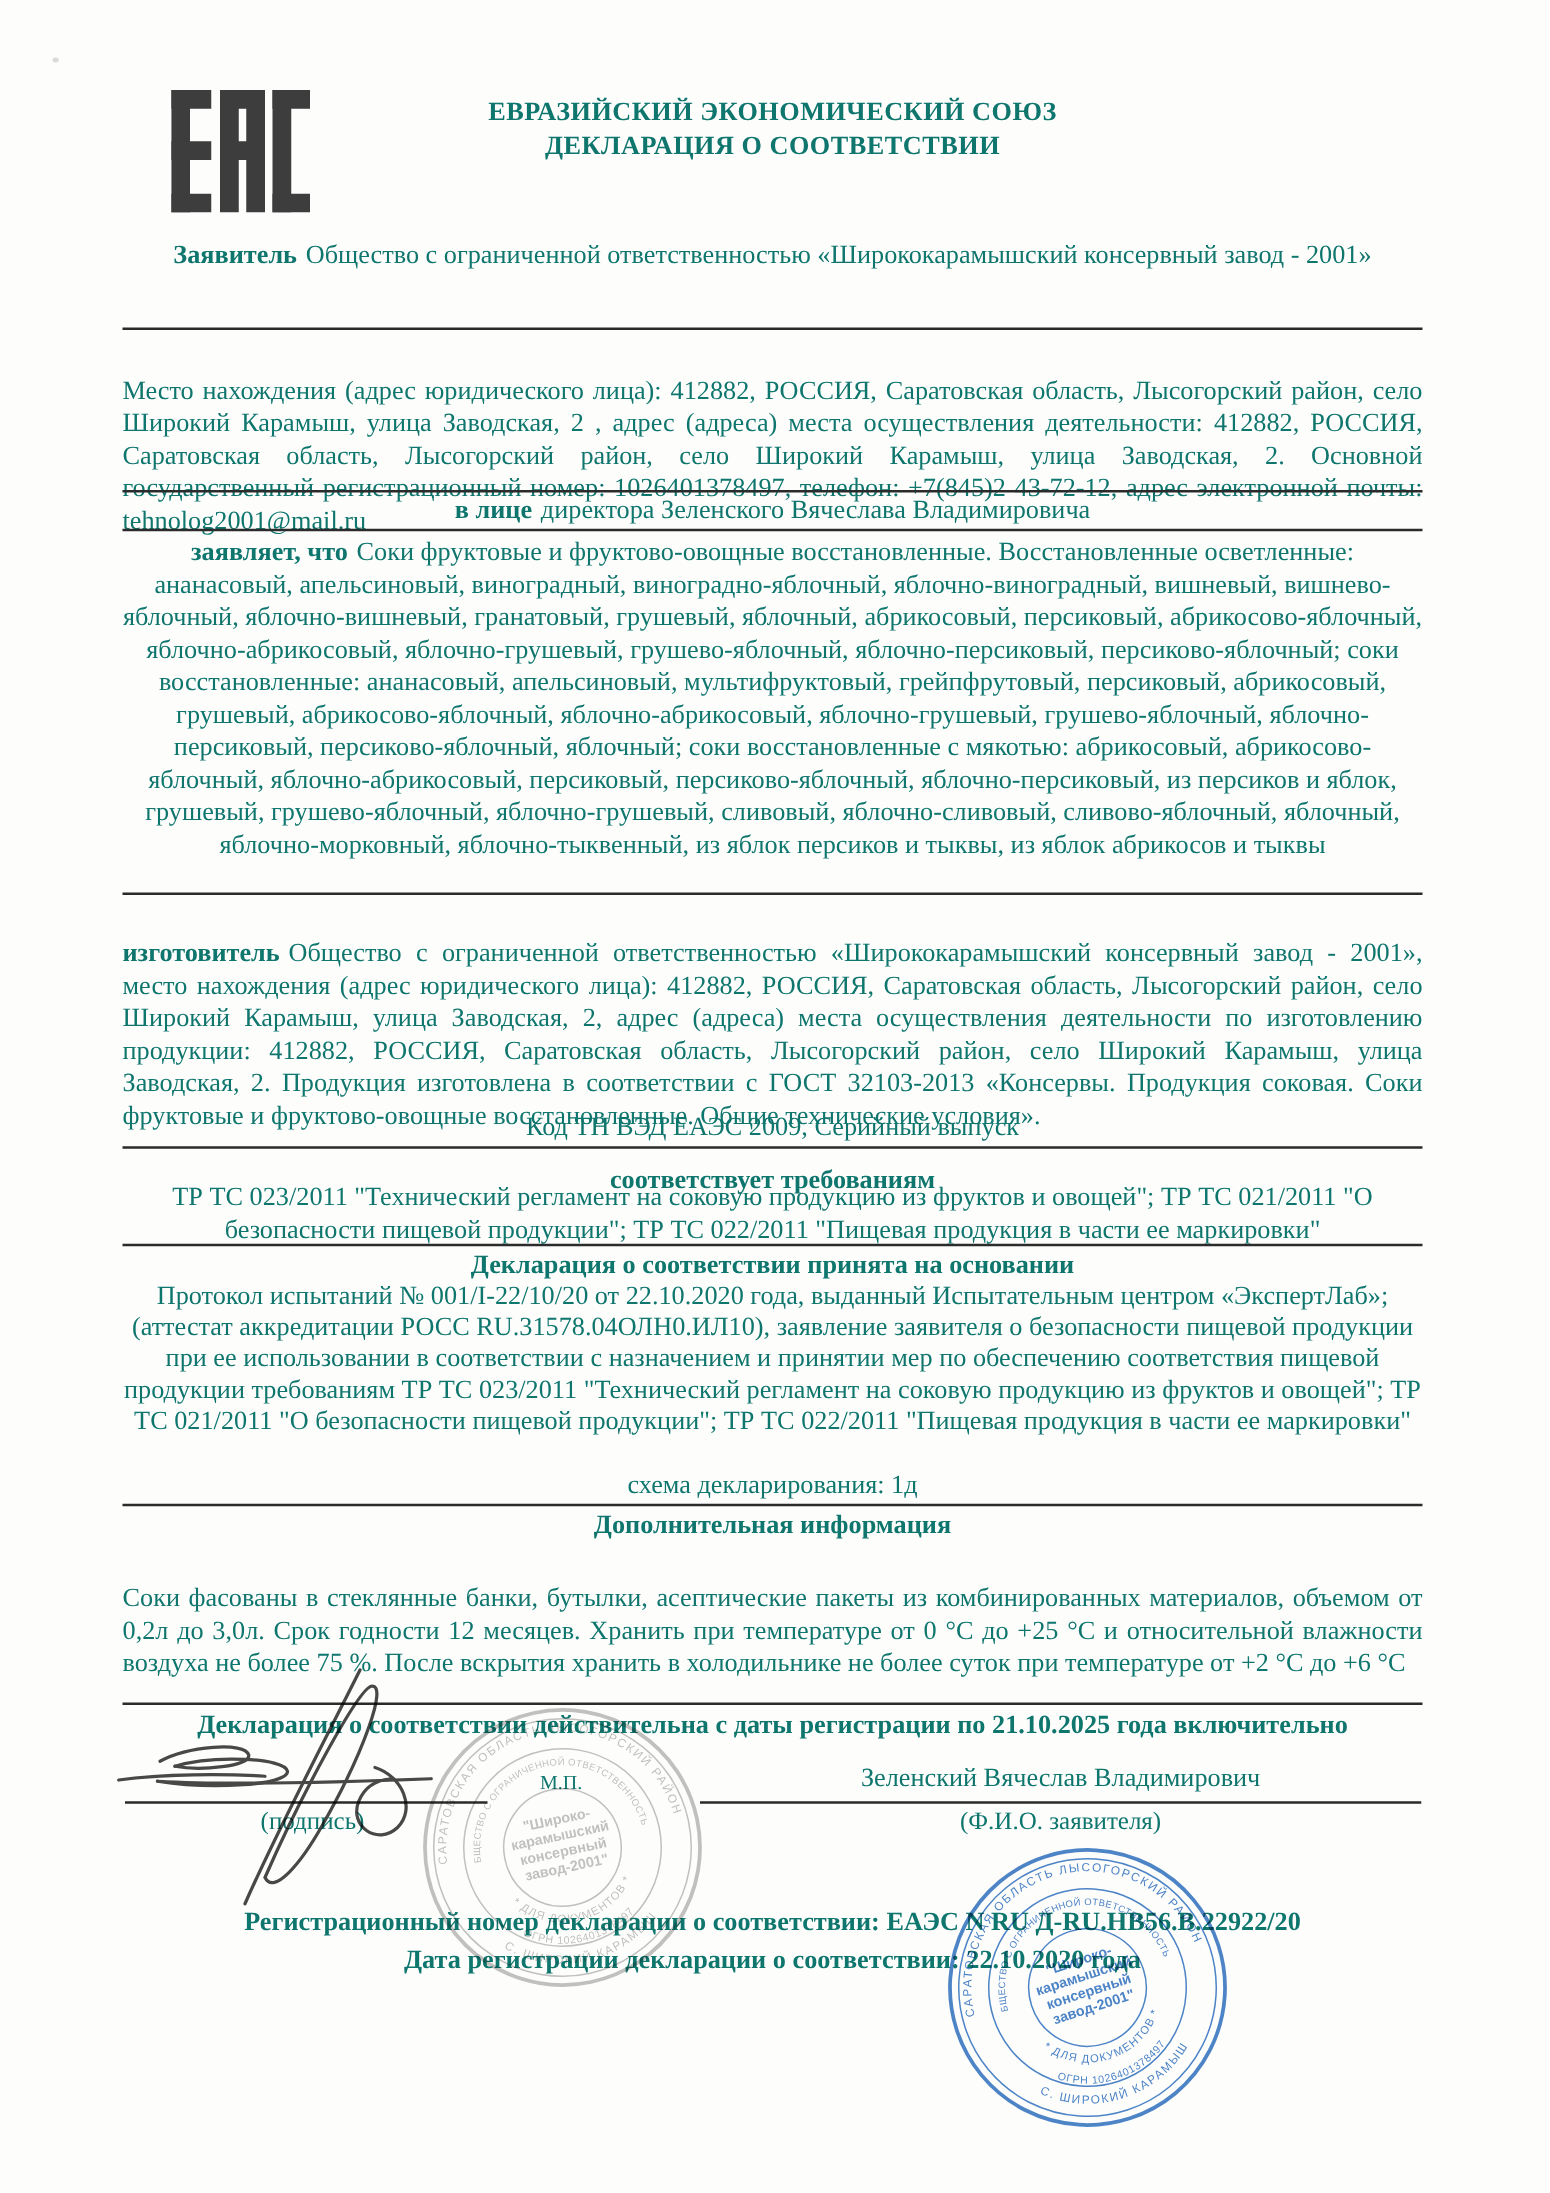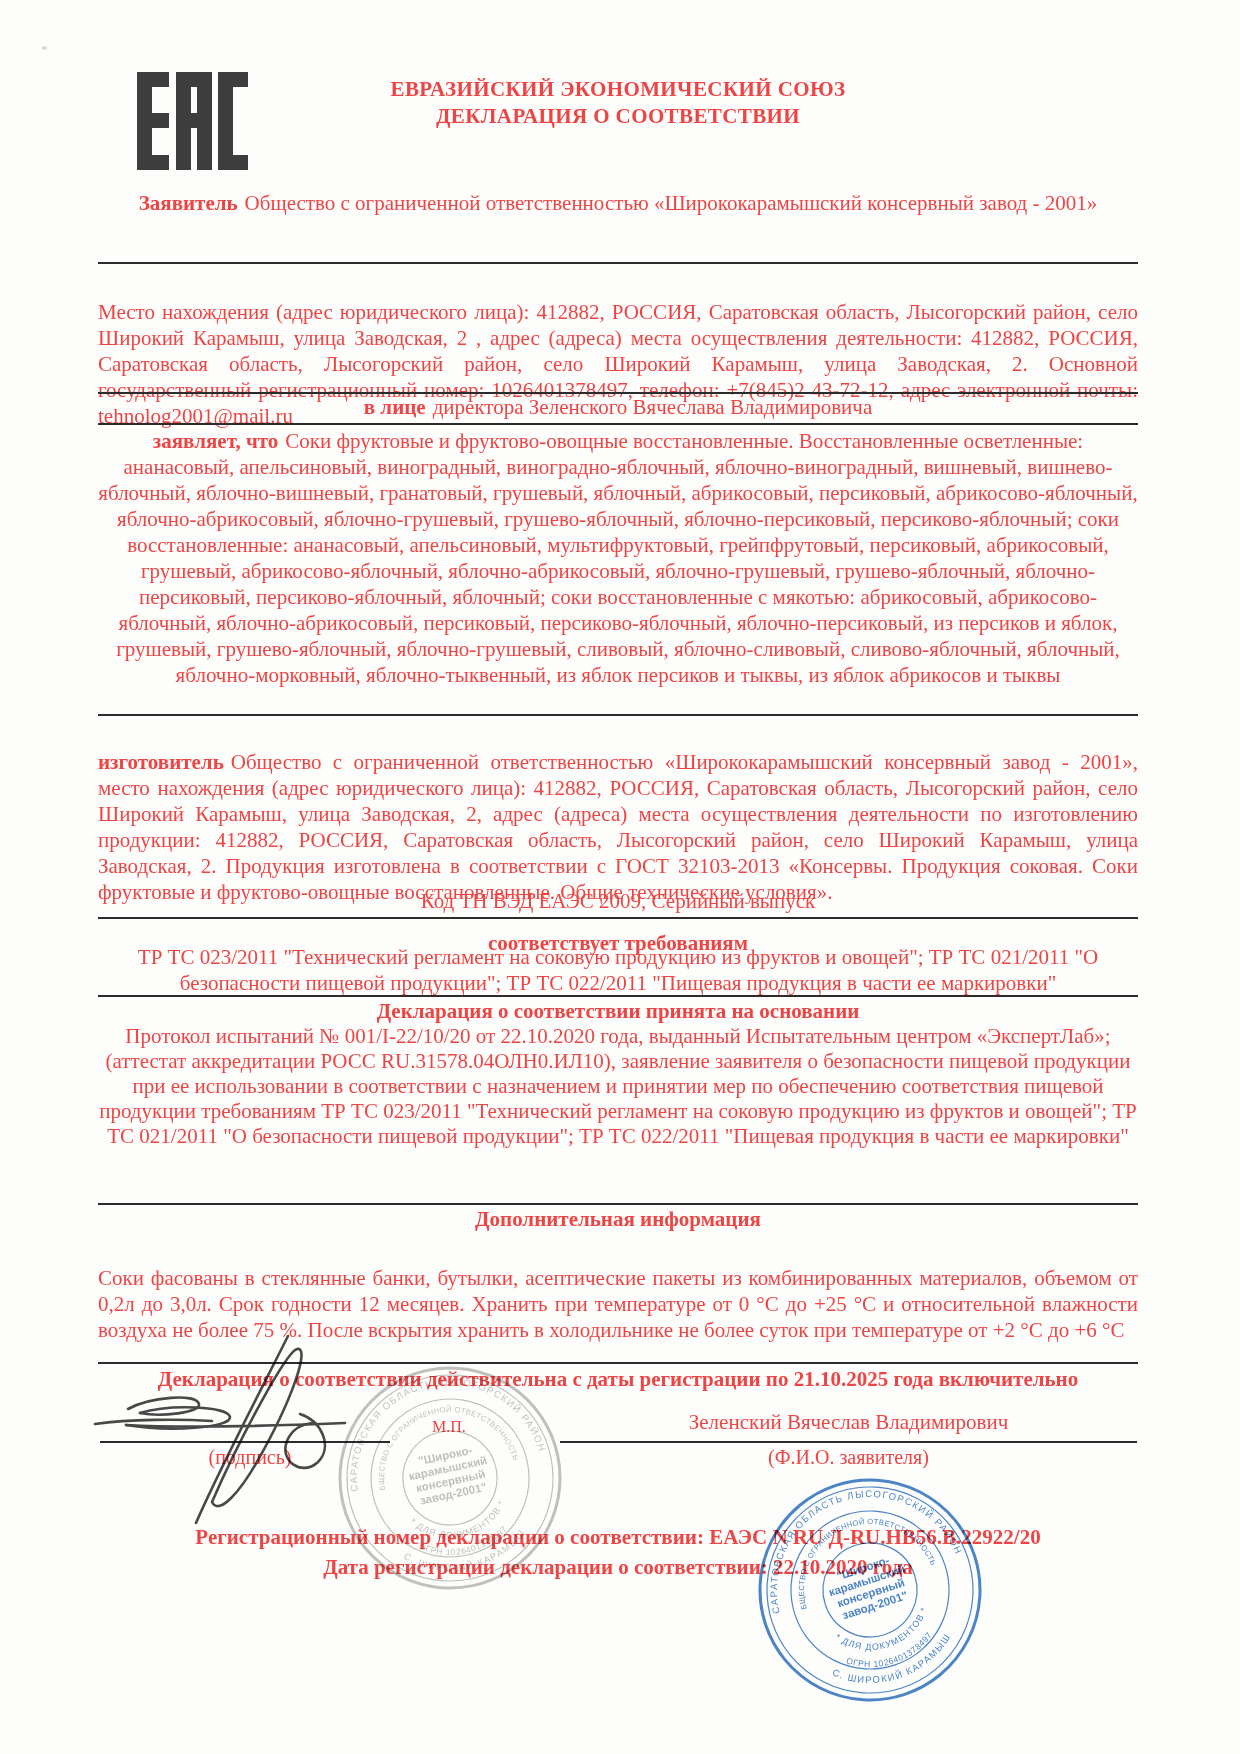--- a/index.html
+++ b/index.html
@@ -1,21 +1,21 @@
 <!DOCTYPE html>
 <html lang="ru"><head>
 <meta charset="utf-8">
 <style>
   html,body{margin:0;padding:0;background:#ffffff;}
   #sheet{
     position:relative;
     width:1240px;height:1754px;
     background:#fdfdfc;
     font-family:"Liberation Serif","DejaVu Serif",serif;
-    color:#ef4444;
+    color:#0f766e;
     overflow:hidden;
   }
   .abs{position:absolute;}
   .para{
     position:absolute;left:98px;width:1040px;
     font-size:21px;line-height:26px;margin:0;text-align:center;
   }
   .just{text-align:justify;margin-top:33px;}
   .lead{font-weight:bold;margin-right:7px;}
   .bold{font-weight:bold;}
@@ -96,20 +96,21 @@
     <span>Код ТН ВЭД ЕАЭС 2009, Серийный выпуск</span>
   </p>
   <div class="hl" style="top:917px;"></div>
 
   <p class="para bold" style="top:930px;">соответствует требованиям</p>
   <p class="para" style="top:944px;">ТР ТС 023/2011 "Технический регламент на соковую продукцию из фруктов и овощей"; ТР ТС 021/2011 "О безопасности пищевой продукции"; ТР ТС 022/2011 "Пищевая продукция в части ее маркировки"</p>
   <div class="hl" style="top:995px;"></div>
 
   <p class="para bold" style="top:998px;">Декларация о соответствии принята на основании</p>
   <p class="para" style="top:1024px;line-height:25px;">Протокол испытаний № 001/I-22/10/20 от 22.10.2020 года, выданный Испытательным центром «ЭкспертЛаб»; (аттестат аккредитации РОСС RU.31578.04ОЛН0.ИЛ10), заявление заявителя о безопасности пищевой продукции при ее использовании в соответствии с назначением и принятии мер по обеспечению соответствия пищевой продукции требованиям ТР ТС 023/2011 "Технический регламент на соковую продукцию из фруктов и овощей"; ТР ТС 021/2011 "О безопасности пищевой продукции"; ТР ТС 022/2011 "Пищевая продукция в части ее маркировки"</p>
+  <p class="para" style="top:1174px;">схема декларирования: 1д</p>
   <div class="hl" style="top:1203px;"></div>
 
   <p class="para bold" style="top:1206px;">Дополнительная информация</p>
   <p class="para just" style="top:1232px;">Соки фасованы в стеклянные банки, бутылки, асептические пакеты из комбинированных материалов, объемом от 0,2л до 3,0л. Срок годности 12 месяцев. Хранить при температуре от 0 °С до +25 °С и относительной влажности воздуха не более 75 %. После вскрытия хранить в холодильнике не более суток при температуре от +2 °С до +6 °С</p>
 
   <div class="hl" style="top:1362px;"></div>
   <p class="para bold" style="top:1366px;">Декларация о соответствии  действительна с даты регистрации по 21.10.2025 года включительно</p>
 
   <div class="hl-short" style="left:100px;width:290px;top:1441px;"></div>
   <div class="hl-short" style="left:560px;width:577px;top:1441px;"></div>

